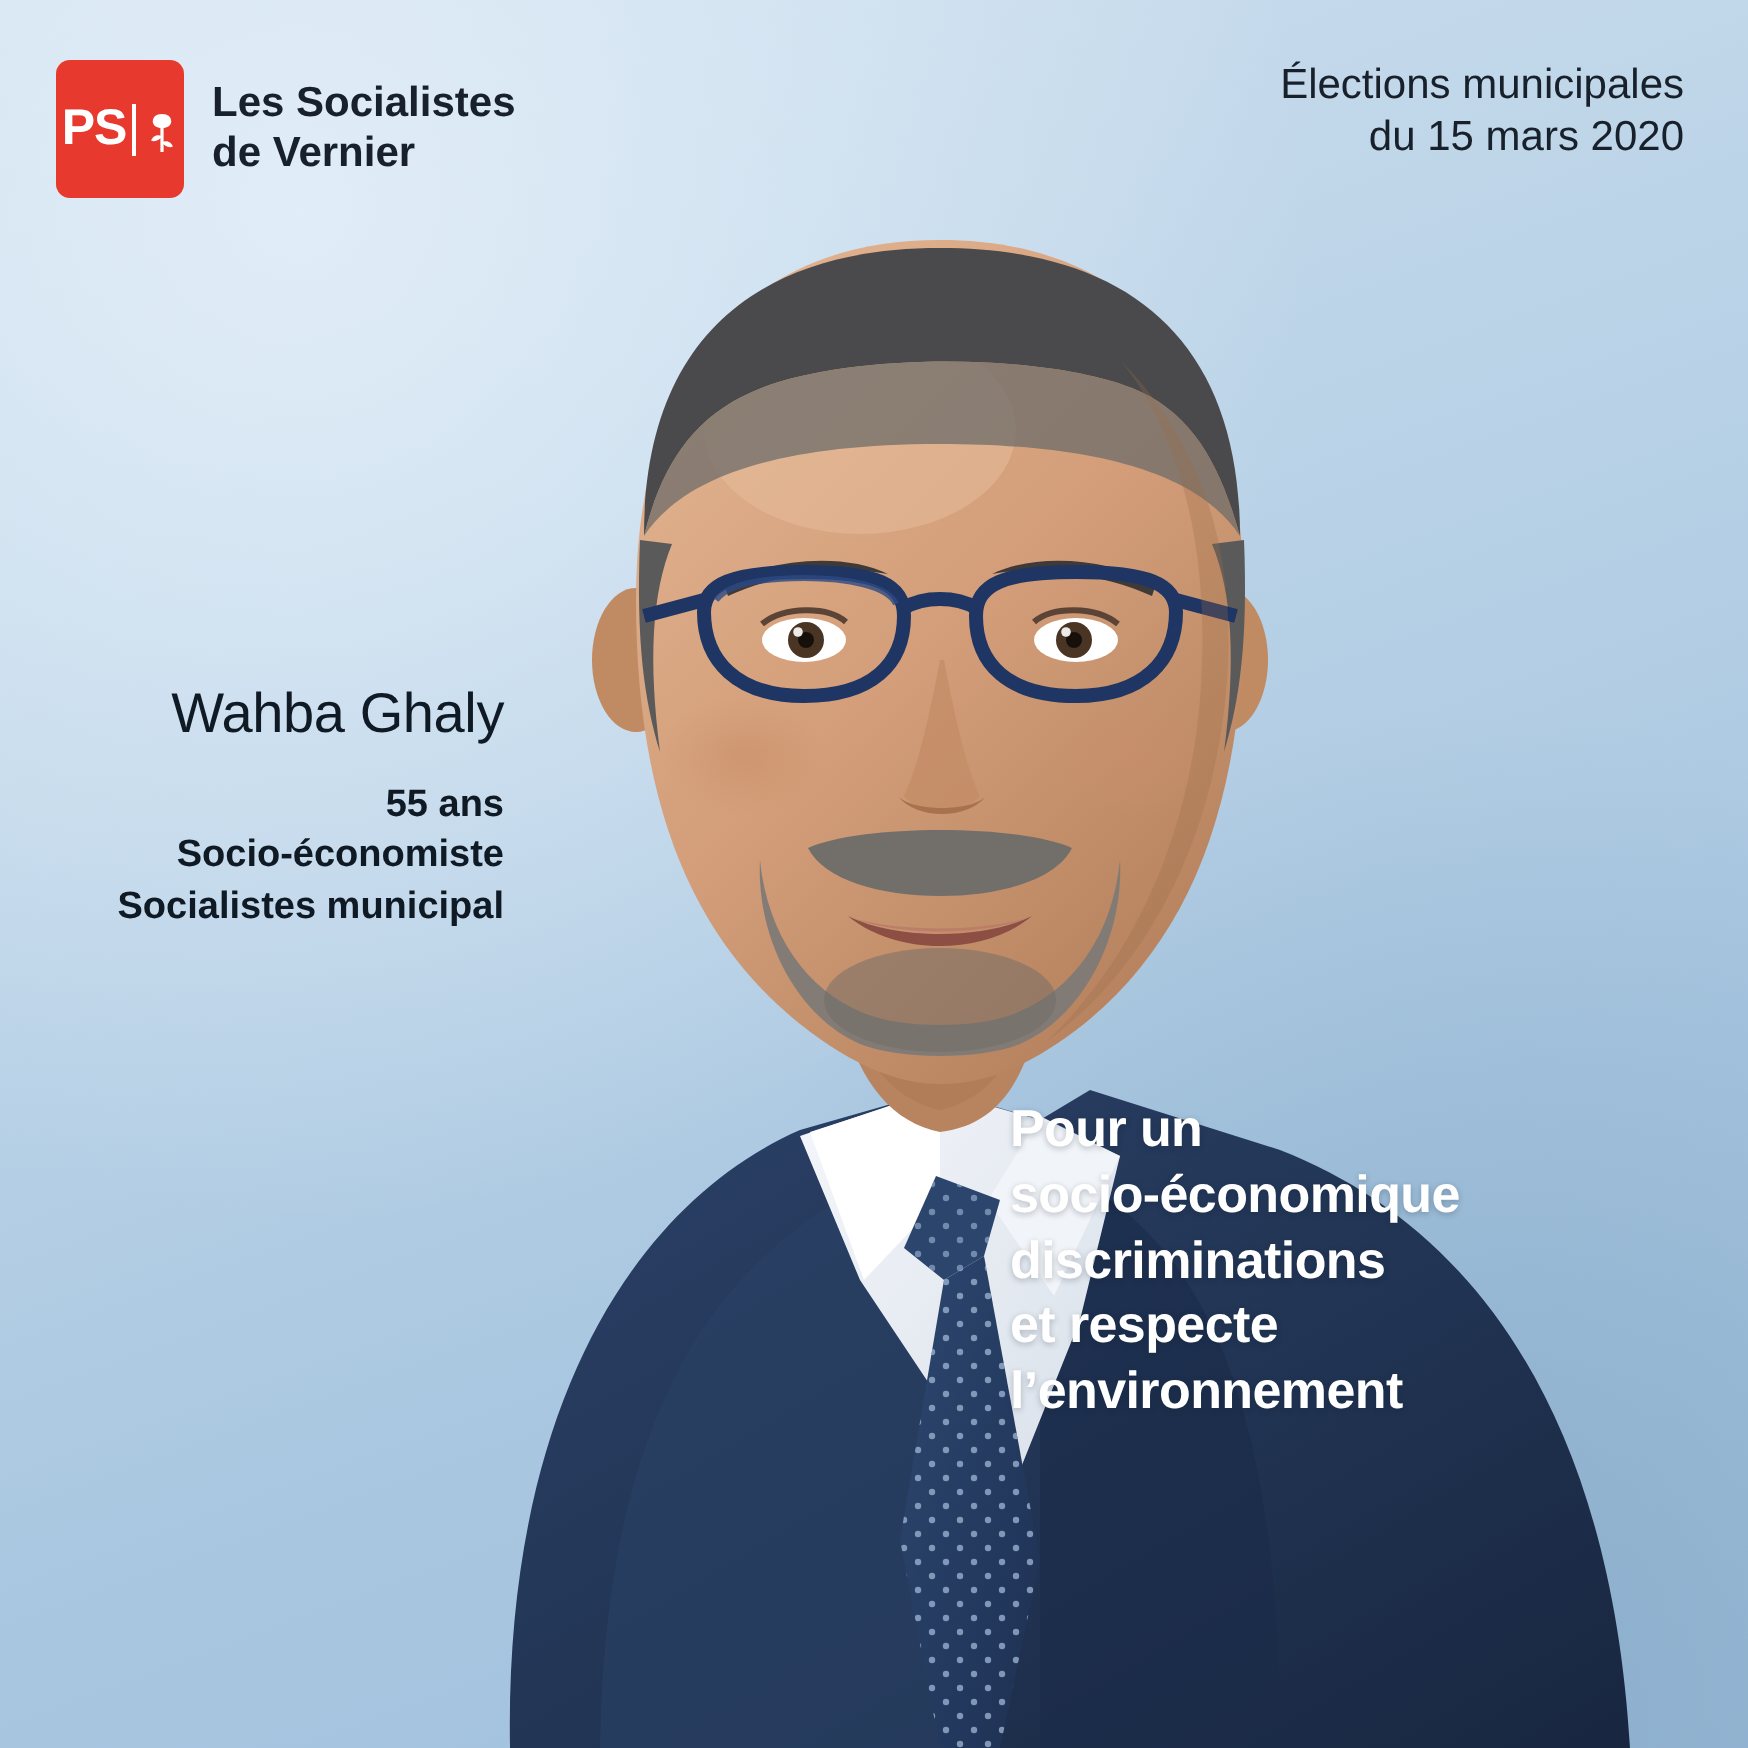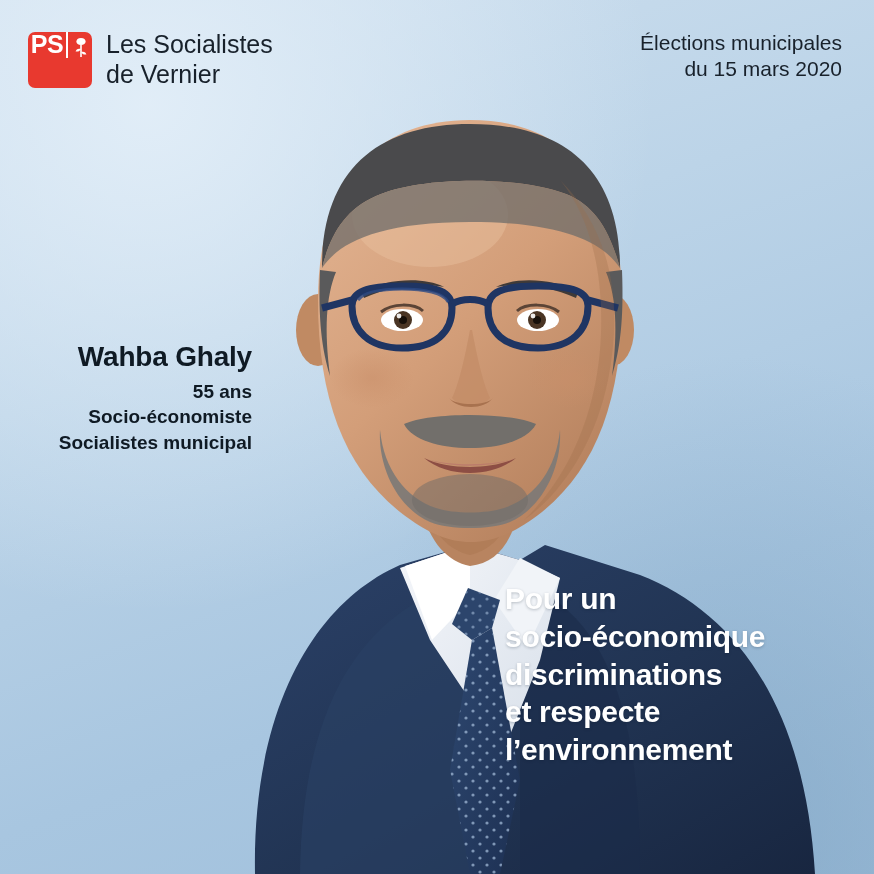--- a/index.html
+++ b/index.html
@@ -49,25 +49,25 @@
     align-items: flex-start;
   }
   .brand {
     display: flex;
     align-items: center;
     gap: 14px;
   }
   .ps-logo {
     position: relative;
     width: 64px;
-    height: 56px;
+    height: 69px;
     background: #e8392f;
     border-radius: 7px;
     display: flex;
-    align-items: flex-start;
+    align-items: center;
     justify-content: center;
   }
   .ps-logo .ps-text {
     color: #ffffff;
     font-weight: bold;
     font-size: 25px;
     letter-spacing: -0.5px;
     line-height: 1;
     padding-right: 2px;
   }
@@ -78,23 +78,23 @@
     margin: 0 5px 0 1px;
   }
   .ps-logo .ps-rose {
     width: 16px;
     height: 28px;
     position: relative;
   }
   .ps-logo .ps-rose svg { display:block; }
   .brand-name {
     color: #18212b;
-    font-size: 25px;
+    font-size: 21px;
     line-height: 1.18;
-    font-weight: 400;
+    font-weight: 700;
     white-space: pre-line;
   }
   .election-info {
     color: #18212b;
     font-size: 21px;
     line-height: 1.22;
     text-align: right;
     white-space: pre-line;
     font-weight: 400;
   }
@@ -103,24 +103,24 @@
   .candidate {
     position: absolute;
     left: 0;
     top: 340px;
     width: 252px;
     text-align: right;
     color: #0f1a24;
   }
   .candidate-name {
     font-size: 28px;
-    font-weight: bold;
+    font-weight: normal;
     letter-spacing: -0.2px;
     line-height: 1.2;
-    margin-bottom: 5px;
+    margin-bottom: 16px;
     padding-left: 20px;
   }
   .candidate-line {
     font-size: 19px;
     font-weight: bold;
     line-height: 1.35;
   }
 
   
   .portrait {
@@ -129,26 +129,25 @@
     pointer-events: none;
   }
 
   
   .slogan {
     position: absolute;
     left: 505px;
     top: 548px;
     width: 350px;
     color: #ffffff;
-    font-size: 30px;
+    font-size: 26px;
     font-weight: bold;
     line-height: 1.26;
     letter-spacing: -0.3px;
     text-shadow: 0 1px 3px rgba(10,28,45,0.25);
-    margin-top: 32px;
   }
   .slogan .line { display: block; }
   .slogan .underlined {
     display: inline-block;
     position: relative;
   }
   .slogan .underlined::after {
     content: "";
     position: absolute;
     left: 0;

